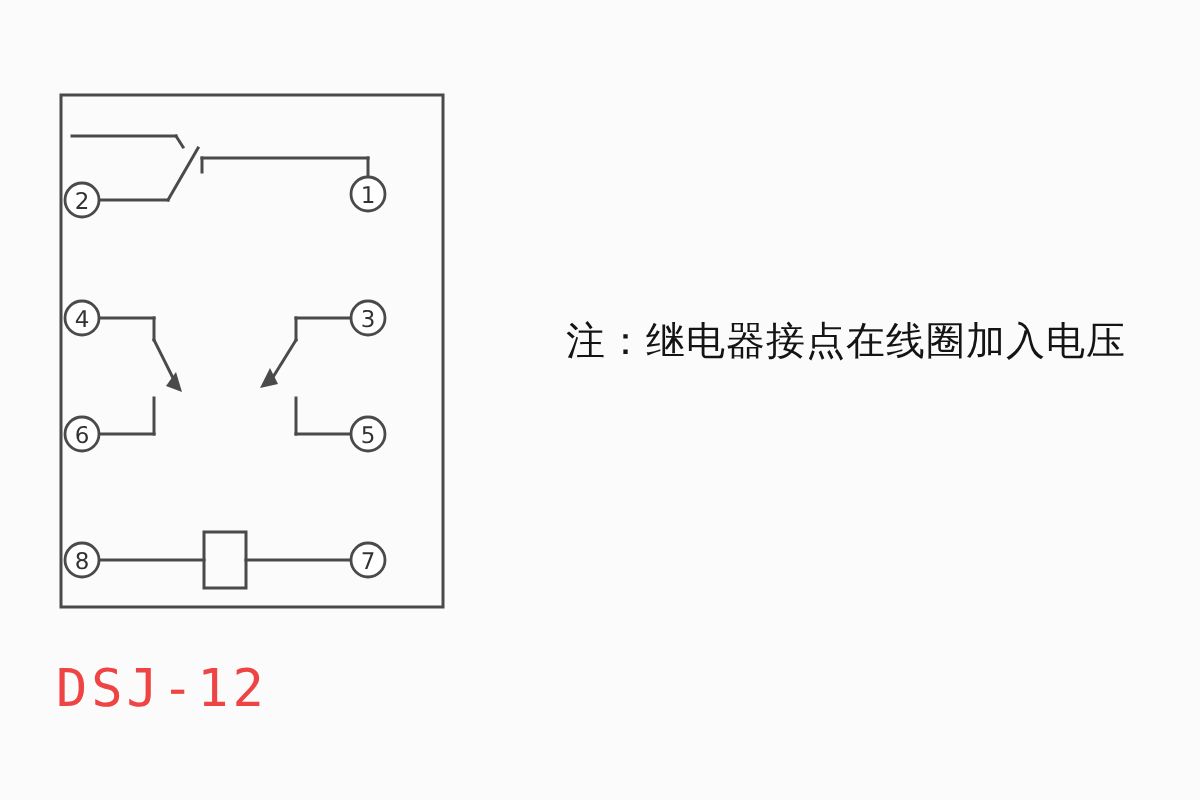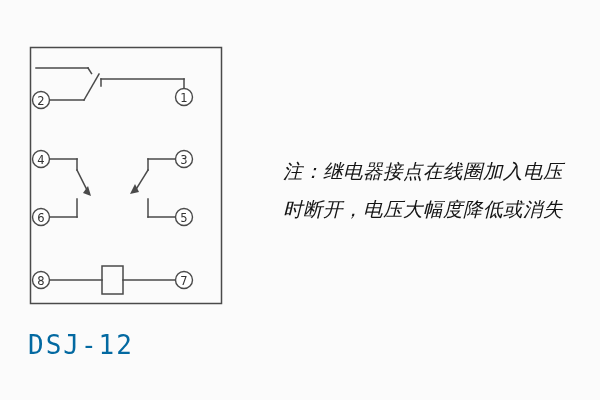--- a/index.html
+++ b/index.html
@@ -44,32 +44,31 @@
     text-anchor: middle;
     dominant-baseline: central;
   }
   .model-label {
     position: absolute;
     left: 28px;
     top: 330px;
     font-family: "DejaVu Sans Mono", "Liberation Mono", monospace;
     font-size: 26px;
     letter-spacing: 2px;
-    color: #0369a1;
+    color: #ef4444;
   }
   .note-block {
     position: absolute;
     left: 283px;
     top: 152px;
     width: 300px;
     font-size: 19.5px;
     line-height: 38px;
     color: #141414;
     letter-spacing: 0.5px;
-    font-style: italic;
   }
 </style>
 </head>
 <body>
 
 <div class="stage">
 
   <svg class="diagram" width="600" height="400" viewBox="0 0 600 400">
 
     <rect class="box" x="30.5" y="47.5" width="191" height="256"></rect>
@@ -139,16 +138,15 @@
     <g>
       <circle class="term" cx="184" cy="280" r="8.5"></circle>
       <text class="term-num" x="184" y="280.5">7</text>
     </g>
   </svg>
 
   <div class="model-label">DSJ-12</div>
 
   <div class="note-block">
     <div>注：继电器接点在线圈加入电压</div>
-    <div>时断开，电压大幅度降低或消失</div>
   </div>
 
 </div>
 
 </body></html>

